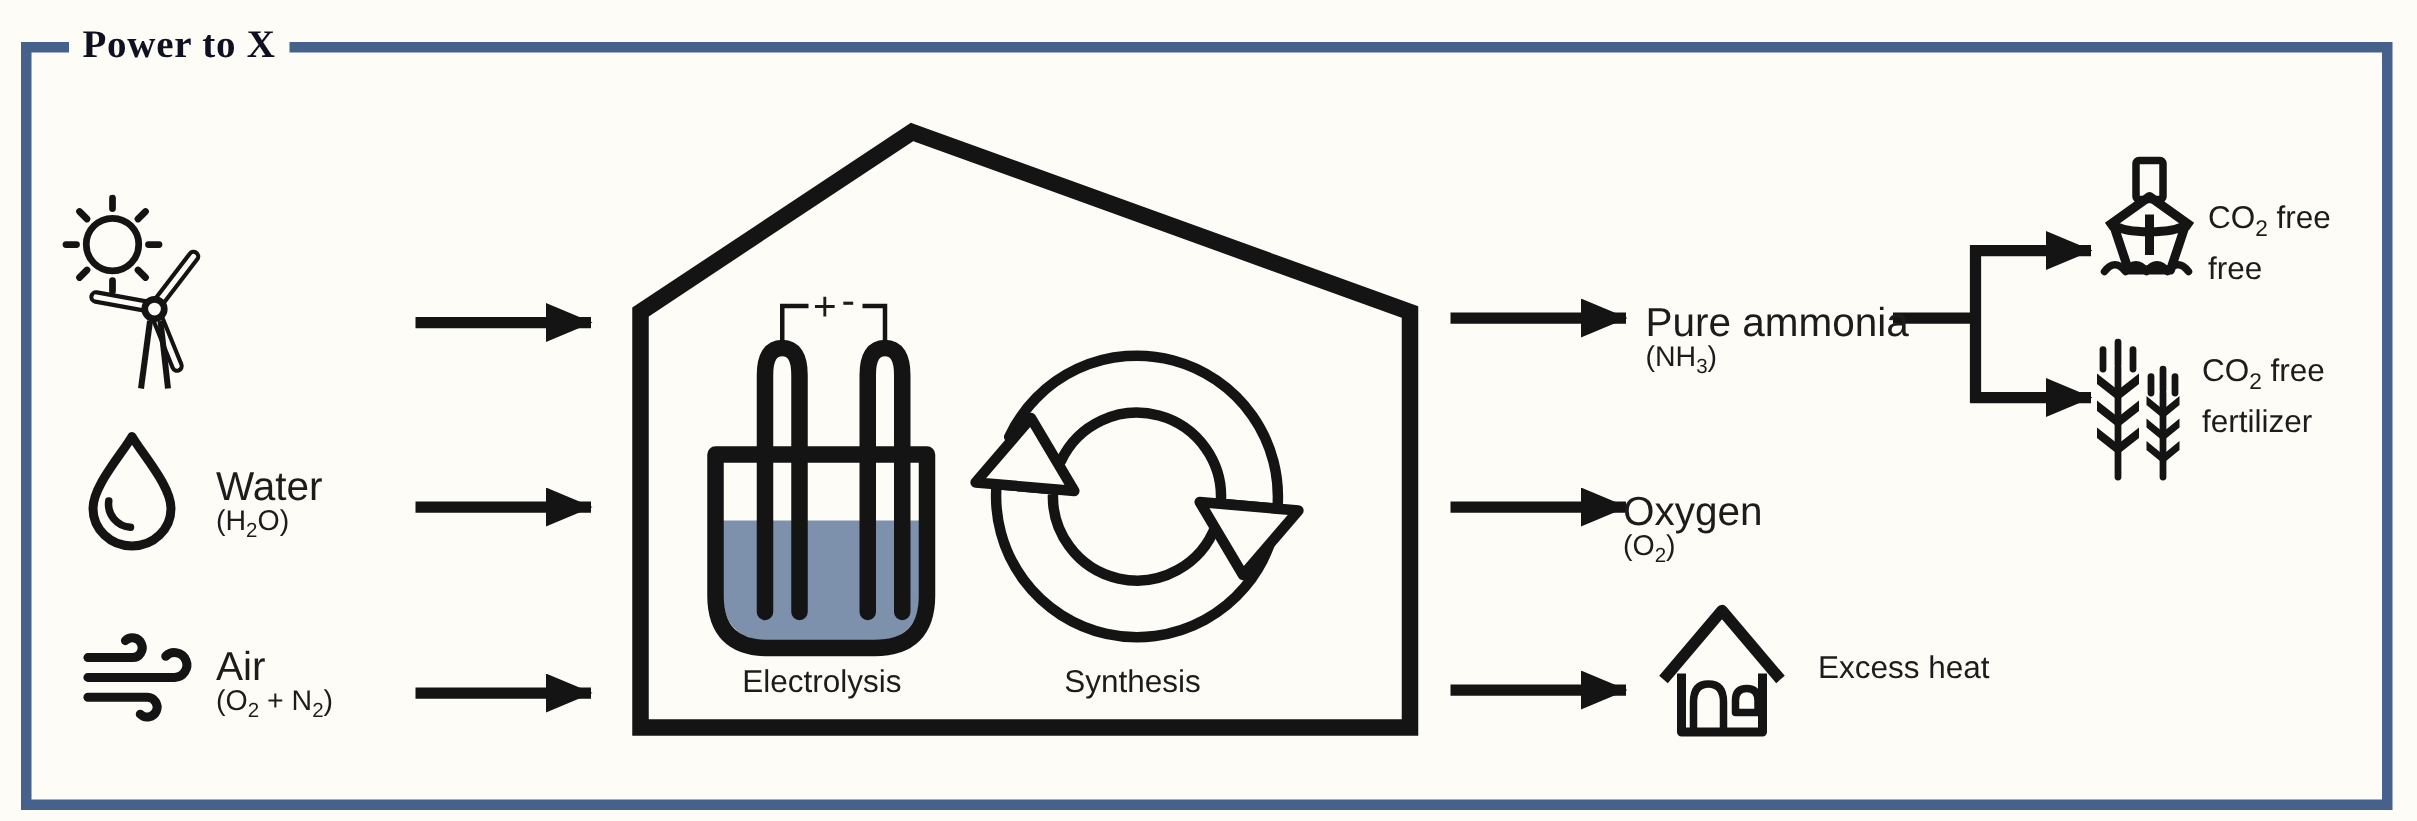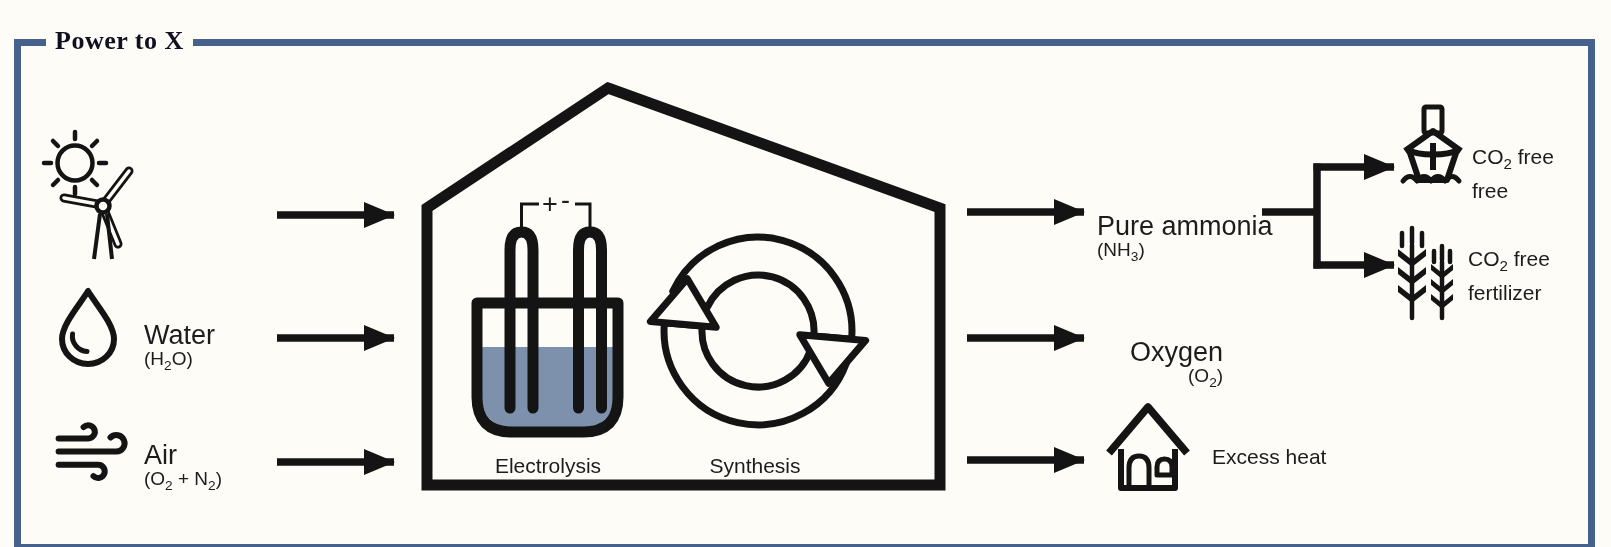--- a/index.html
+++ b/index.html
@@ -1,18 +1,18 @@
 <!DOCTYPE html>
 <html><head>
 <meta charset="utf-8">
 <style>
   html,body{margin:0;padding:0;background:#fdfcf7;}
   #stage{position:relative;width:1611px;height:547px;background:#fdfcf7;overflow:hidden;
          font-family:"Liberation Sans","DejaVu Sans",sans-serif;color:#1c1c1c;}
-  .abs{position:absolute;margin-top:11px;}
+  .abs{position:absolute;}
   #frame{left:14px;top:28px;width:1567px;height:498px;border:7px solid #45618c;}
   #legend{left:46px;top:15px;padding:0 9px;background:#fdfcf7;
           font-family:"Liberation Serif","DejaVu Serif",serif;font-weight:700;
           font-size:26px;color:#0f1020;letter-spacing:.5px;white-space:nowrap;}
   .lbl{font-size:21px;line-height:27px;white-space:nowrap;}
   .lbl .main{font-size:27px;line-height:24px;}
   .lbl .formula{font-size:19px;line-height:20px;margin-top:2px;}
   sub{font-size:.72em;}
   .ctr{text-align:center;}
   svg{position:absolute;left:0;top:0;}
@@ -166,21 +166,21 @@
   </div>
 
   <div class="abs lbl ctr" style="left:468px;top:441px;width:160px;">Electrolysis</div>
   <div class="abs lbl ctr" style="left:675px;top:441px;width:160px;">Synthesis</div>
 
   <div class="abs lbl" style="left:1097px;top:203px;">
     <div class="main">Pure ammonia</div>
     <div class="formula"><span>(NH</span><sub>3</sub><span>)</span></div>
   </div>
 
-  <div class="abs lbl" style="left:1130px;top:329px;text-align:right;">
+  <div class="abs lbl" style="left:1082px;top:329px;">
     <div class="main">Oxygen</div>
     <div class="formula"><span>(O</span><sub>2</sub><span>)</span></div>
   </div>
 
   <div class="abs lbl" style="left:1212px;top:432px;">
     <div>Excess heat</div>
   </div>
 
   <div class="abs lbl" style="left:1472px;top:132px;">
     <div><span>CO</span><sub>2</sub><span> free</span></div>

